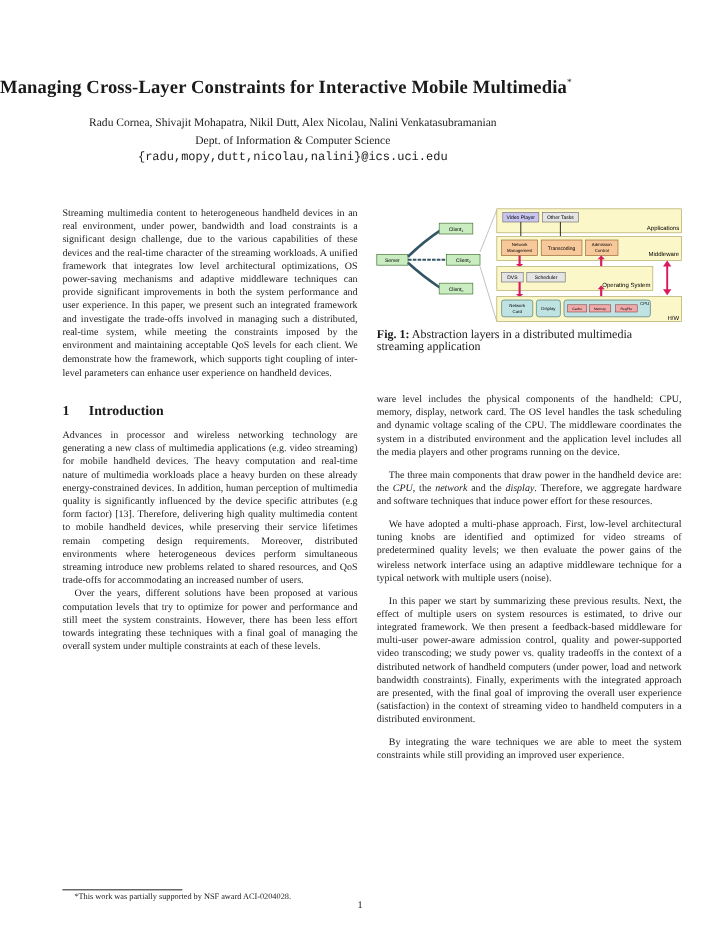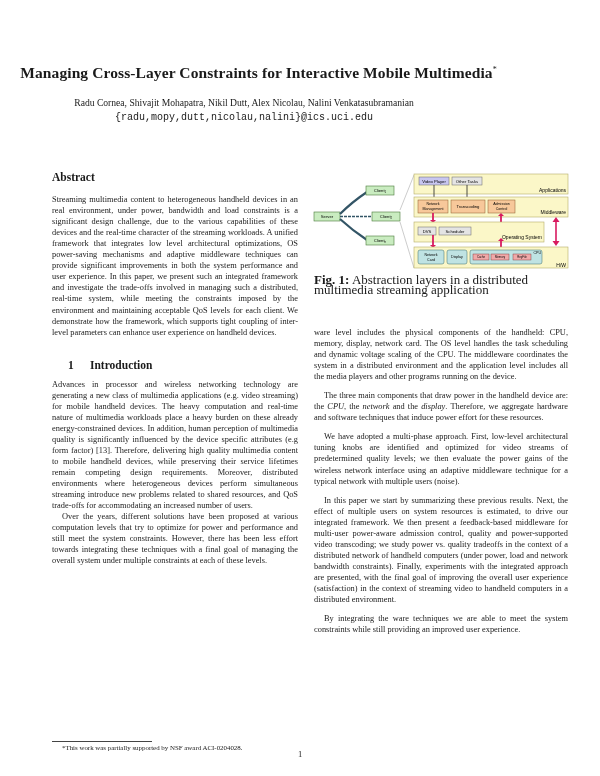--- a/index.html
+++ b/index.html
@@ -1,56 +1,56 @@
 <!DOCTYPE html>
 <html><head>
 <meta charset="utf-8">
 <style>
   html, body { margin: 0; padding: 0; background: #ffffff; }
   body { width: 600px; height: 776px; position: relative; overflow: hidden;
          font-family: "DejaVu Serif", "Liberation Serif", serif; color: #1a1a1a; }
-  .title { position: absolute; left: 0; top: 64px; width: 517px; text-align: center;
+  .title { position: absolute; left: 0; top: 64px; width: 517px; text-align: left;
            font-family: "Liberation Serif", serif; font-weight: bold; font-size: 15.5px; letter-spacing: 0.1px; }
   .title sup { font-size: 8px; font-weight: normal; }
   .authors { position: absolute; left: 0; top: 96px; width: 488px; text-align: center;
              font-family: "Liberation Serif", serif; font-size: 9.6px; line-height: 14.6px; }
   .authors .mono { font-family: "Liberation Mono", monospace; font-size: 10px; }
   .col { position: absolute; font-family: "Liberation Serif", serif; font-size: 8.35px;
          line-height: 11.05px; text-align: justify; }
   .col p { margin: 0; }
   .col p.indent { text-indent: 10px; }
   .lcol { left: 52px; top: 172px; width: 246px; }
   .rcol { left: 314px; width: 254px; }
   h2.abstract { font-family: "Liberation Serif", serif; font-size: 11.5px; font-weight: bold; margin: 0 0 11px 0; }
-  h2.sec { font-family: "Liberation Serif", serif; font-size: 11.5px; font-weight: bold; margin: 22px 0 8px 16px; }
+  h2.sec { font-family: "Liberation Serif", serif; font-size: 11.5px; font-weight: bold; margin: 22px 0 8px 0; }
   h2.sec .num { display: inline-block; width: 22px; }
   .gap { height: 8px; }
   .fnrule { position: absolute; left: 52px; top: 741px; width: 100px; border-top: 0.8px solid #444; }
   .footnote { position: absolute; left: 62px; top: 744px; font-family: "Liberation Serif", serif; font-size: 6.9px; }
   .pagenum { position: absolute; left: 0; top: 749px; width: 600px; text-align: center;
              font-family: "Liberation Serif", serif; font-size: 8.5px; }
   .figure { position: absolute; left: 312px; top: 172px; width: 258px; height: 100px; }
   .caption { position: absolute; left: 314px; top: 275px; width: 254px; font-family: "Liberation Serif", serif;
-             font-size: 13px; line-height: 10px; }
+             font-size: 10px; line-height: 10px; }
   .caption b { font-weight: bold; }
   .fig-text { font-family: "Liberation Sans", sans-serif; }
 </style>
 </head>
 <body>
 
 <div class="title">
   <span>Managing Cross-Layer Constraints for Interactive Mobile Multimedia</span><sup>*</sup>
 </div>
 <div class="authors">
   <div>Radu Cornea, Shivajit Mohapatra, Nikil Dutt, Alex Nicolau, Nalini Venkatasubramanian</div>
+  <div>Dept. of Information &amp; Computer Science</div>
   <div class="mono">{radu,mopy,dutt,nicolau,nalini}@ics.uci.edu</div>
 </div>
 
 <div class="col lcol">
-  <h2 class="abstract">Abstract</h2>
   <p>Streaming multimedia content to heterogeneous handheld devices in an real environment, under power, bandwidth and load constraints is a significant design challenge, due to the various capabilities of these devices and the real-time character of the streaming workloads. A unified framework that integrates low level architectural optimizations, OS power-saving mechanisms and adaptive middleware techniques can provide significant improvements in both the system performance and user experience. In this paper, we present such an integrated framework and investigate the trade-offs involved in managing such a distributed, real-time system, while meeting the constraints imposed by the environment and maintaining acceptable QoS levels for each client. We demonstrate how the framework, which supports tight coupling of inter-level parameters can enhance user experience on handheld devices.</p>
   <h2 class="sec"><span class="num">1</span><span>Introduction</span></h2>
   <p>Advances in processor and wireless networking technology are generating a new class of multimedia applications (e.g. video streaming) for mobile handheld devices. The heavy computation and real-time nature of multimedia workloads place a heavy burden on these already energy-constrained devices. In addition, human perception of multimedia quality is significantly influenced by the device specific attributes (e.g form factor) [13]. Therefore, delivering high quality multimedia content to mobile handheld devices, while preserving their service lifetimes remain competing design requirements. Moreover, distributed environments where heterogeneous devices perform simultaneous streaming introduce new problems related to shared resources, and QoS trade-offs for accommodating an increased number of users.</p>
   <p class="indent">Over the years, different solutions have been proposed at various computation levels that try to optimize for power and performance and still meet the system constraints. However, there has been less effort towards integrating these techniques with a final goal of managing the overall system under multiple constraints at each of these levels.</p>
 </div>
 
 <div class="fnrule"></div>
 <div class="footnote">*This work was partially supported by NSF award ACI-0204028.</div>
 
 <svg class="figure" viewBox="0 0 258 100" width="258" height="100">

